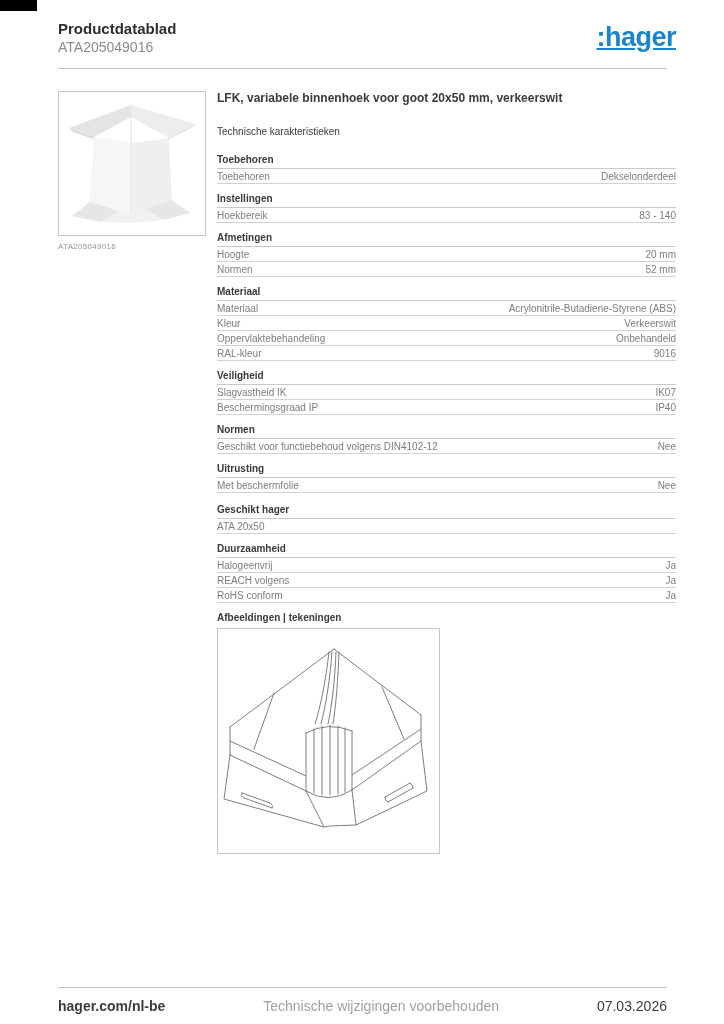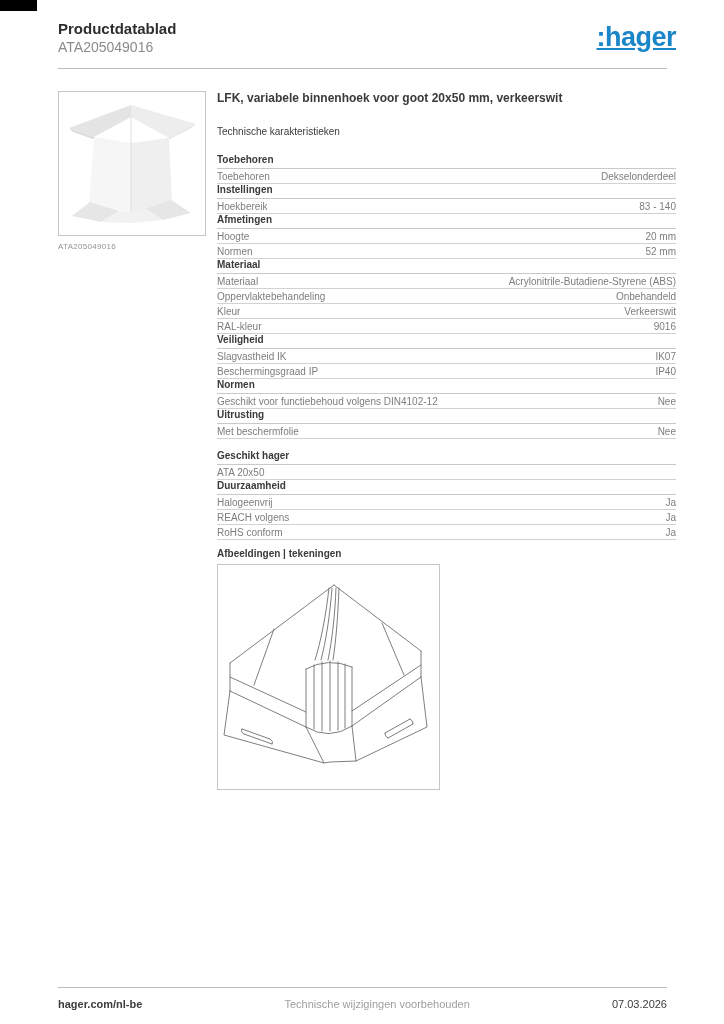--- a/index.html
+++ b/index.html
@@ -34,21 +34,21 @@
   .photo-col { position: absolute; left: 58px; top: 91px; width: 150px; }
   .photo-box {
     width: 148px; height: 145px;
     border: 1px solid #c6c6c6; background: #ffffff;
   }
   .photo-caption { margin-top: 6px; font-size: 8px; color: #939393; letter-spacing: 0.3px; }
   
   .content-col { position: absolute; left: 217px; top: 92px; width: 459px; }
   .product-title { font-size: 12px; font-weight: bold; color: #3a3a3a; line-height: 12px; margin-bottom: 22px; }
   .tech-heading  { font-size: 10px; font-weight: normal; color: #3a3a3a; line-height: 12px; margin-bottom: 16px; }
-  .section { }
+  .section { margin-bottom: 9px; }
   .section-heading {
     font-size: 10px; font-weight: bold; color: #3a3a3a;
     line-height: 12px; padding-bottom: 2px;
     border-bottom: 1px solid #c9c9c9;
   }
   .spec-row {
     display: flex; justify-content: space-between;
     font-size: 10px; color: #7d7d7d; line-height: 11px;
     padding: 2px 0 1px 0;
     border-bottom: 1px solid #d2d2d2;
@@ -61,21 +61,21 @@
     font-size: 10px; font-weight: bold; color: #3a3a3a; line-height: 12px;
   }
   .drawing-box {
     width: 223px; height: 226px;
     border: 1px solid #c6c6c6; background: #ffffff;
   }
   
   .footer {
     position: absolute; left: 58px; top: 998px; width: 609px;
     display: flex; justify-content: space-between; align-items: baseline;
-    font-size: 11px;
+    font-size: 14px;
   }
   .footer-left  { font-weight: bold; color: #3c3c3c; }
   .footer-center{ color: #9f9f9f; }
   .footer-right { font-weight: normal; color: #3c3c3c; }
 </style>
 </head>
 <body>
 
 <div class="corner-mark"></div>
 
@@ -138,26 +138,26 @@
           <span class="row-value">52 mm</span>
         </div>
       </div>
       <div class="section">
         <div class="section-heading">Materiaal</div>
         <div class="spec-row">
           <span class="row-label">Materiaal</span>
           <span class="row-value">Acrylonitrile-Butadiene-Styrene (ABS)</span>
         </div>
         <div class="spec-row">
+          <span class="row-label">Kleur</span>
+          <span class="row-value">Verkeerswit</span>
+        </div>
+        <div class="spec-row">
           <span class="row-label">Oppervlaktebehandeling</span>
           <span class="row-value">Onbehandeld</span>
-        </div>
-        <div class="spec-row">
-          <span class="row-label">Kleur</span>
-          <span class="row-value">Verkeerswit</span>
         </div>
         <div class="spec-row">
           <span class="row-label">RAL-kleur</span>
           <span class="row-value">9016</span>
         </div>
       </div>
       <div class="section">
         <div class="section-heading">Veiligheid</div>
         <div class="spec-row">
           <span class="row-label">Slagvastheid IK</span>

